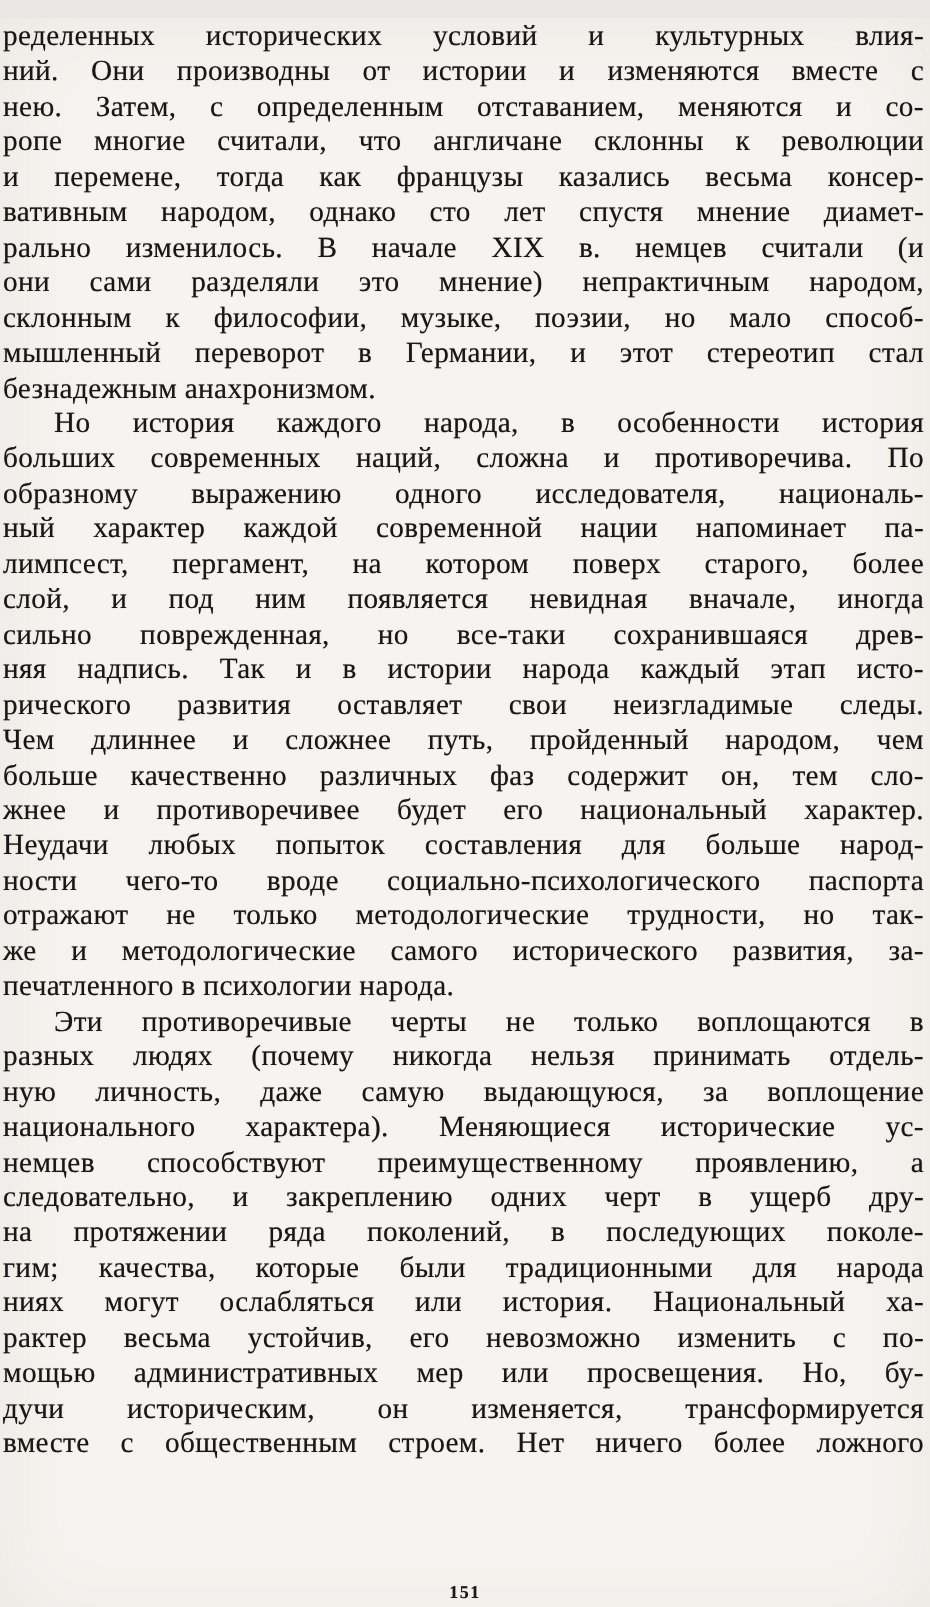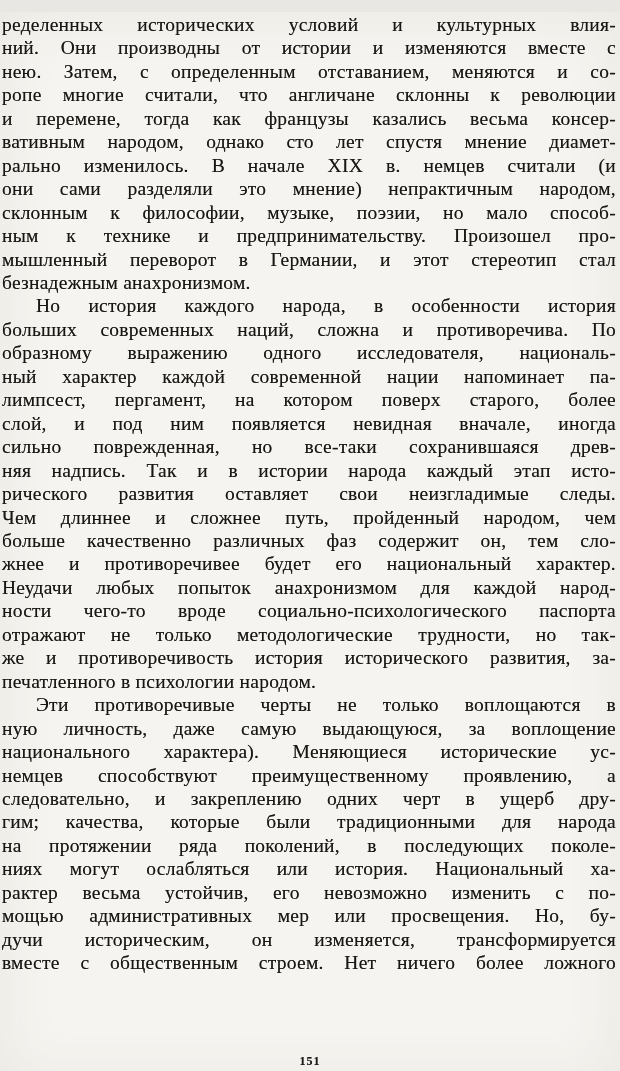--- a/index.html
+++ b/index.html
@@ -66,51 +66,51 @@
   <p class="paragraph">
         <span class="line">ределенных исторических условий и культурных влия-</span>
         <span class="line">ний. Они производны от истории и изменяются вместе с</span>
         <span class="line">нею. Затем, с определенным отставанием, меняются и со-</span>
         <span class="line">ропе многие считали, что англичане склонны к революции</span>
         <span class="line">и перемене, тогда как французы казались весьма консер-</span>
         <span class="line">вативным народом, однако сто лет спустя мнение диамет-</span>
         <span class="line">рально изменилось. В начале XIX в. немцев считали (и</span>
         <span class="line">они сами разделяли это мнение) непрактичным народом,</span>
         <span class="line">склонным к философии, музыке, поэзии, но мало способ-</span>
-        <span class="line">ным к технике и предпринимательству. Произошел про-</span>
         <span class="line">мышленный переворот в Германии, и этот стереотип стал</span>
         <span class="line">безнадежным анахронизмом.</span>
       </p>
       <p class="paragraph indent">
         <span class="line">Но история каждого народа, в особенности история</span>
         <span class="line">больших современных наций, сложна и противоречива. По</span>
         <span class="line">образному выражению одного исследователя, националь-</span>
         <span class="line">ный характер каждой современной нации напоминает па-</span>
         <span class="line">лимпсест, пергамент, на котором поверх старого, более</span>
         <span class="line">слой, и под ним появляется невидная вначале, иногда</span>
         <span class="line">сильно поврежденная, но все-таки сохранившаяся древ-</span>
         <span class="line">няя надпись. Так и в истории народа каждый этап исто-</span>
         <span class="line">рического развития оставляет свои неизгладимые следы.</span>
         <span class="line">Чем длиннее и сложнее путь, пройденный народом, чем</span>
         <span class="line">больше качественно различных фаз содержит он, тем сло-</span>
         <span class="line">жнее и противоречивее будет его национальный характер.</span>
-        <span class="line">Неудачи любых попыток анахронизмом для каждой народ-</span>
+        <span class="line">Неудачи любых попыток составления для больше народ-</span>
         <span class="line">ности чего-то вроде социально-психологического паспорта</span>
         <span class="line">отражают не только методологические трудности, но так-</span>
-        <span class="line">же и противоречивость история исторического развития, за-</span>
-        <span class="line">печатленного в психологии народом.</span>
+        <span class="line">же и методологические самого исторического развития, за-</span>
+        <span class="line">печатленного в психологии народа.</span>
       </p>
       <p class="paragraph indent continues">
         <span class="line">Эти противоречивые черты не только воплощаются в</span>
+        <span class="line">разных людях (почему никогда нельзя принимать отдель-</span>
         <span class="line">ную личность, даже самую выдающуюся, за воплощение</span>
         <span class="line">национального характера). Меняющиеся исторические ус-</span>
         <span class="line">немцев способствуют преимущественному проявлению, а</span>
         <span class="line">следовательно, и закреплению одних черт в ущерб дру-</span>
+        <span class="line">на протяжении ряда поколений, в последующих поколе-</span>
         <span class="line">гим; качества, которые были традиционными для народа</span>
-        <span class="line">на протяжении ряда поколений, в последующих поколе-</span>
         <span class="line">ниях могут ослабляться или история. Национальный ха-</span>
         <span class="line">рактер весьма устойчив, его невозможно изменить с по-</span>
         <span class="line">мощью административных мер или просвещения. Но, бу-</span>
         <span class="line">дучи историческим, он изменяется, трансформируется</span>
         <span class="line">вместе с общественным строем. Нет ничего более ложного</span>
       </p>
     </div>
   <div class="page-number">151</div>
 </div>
 

